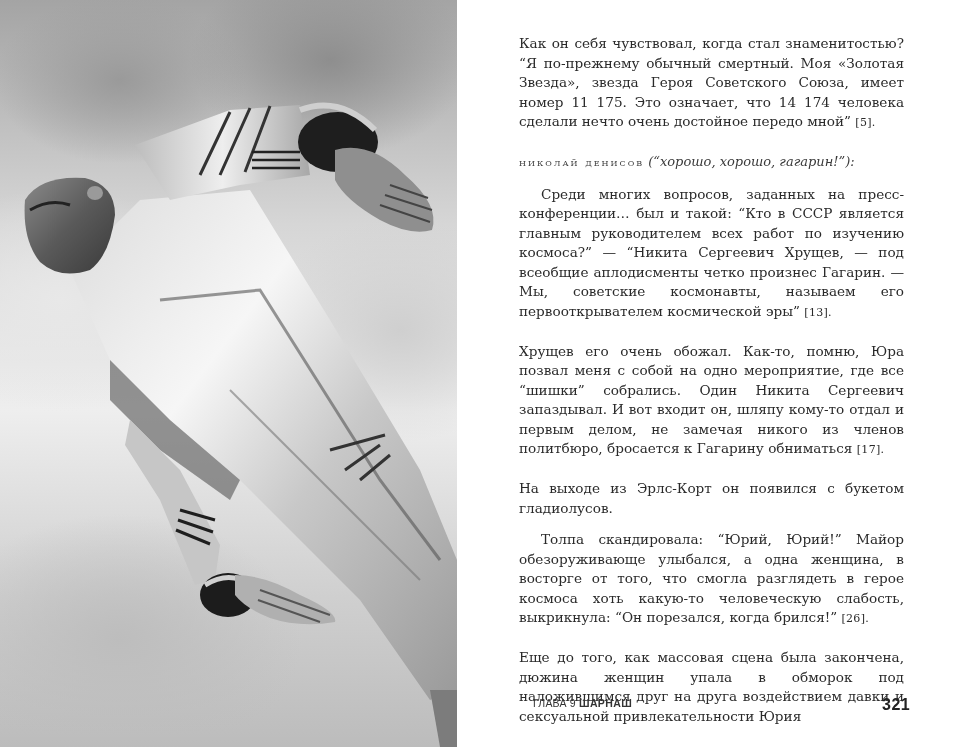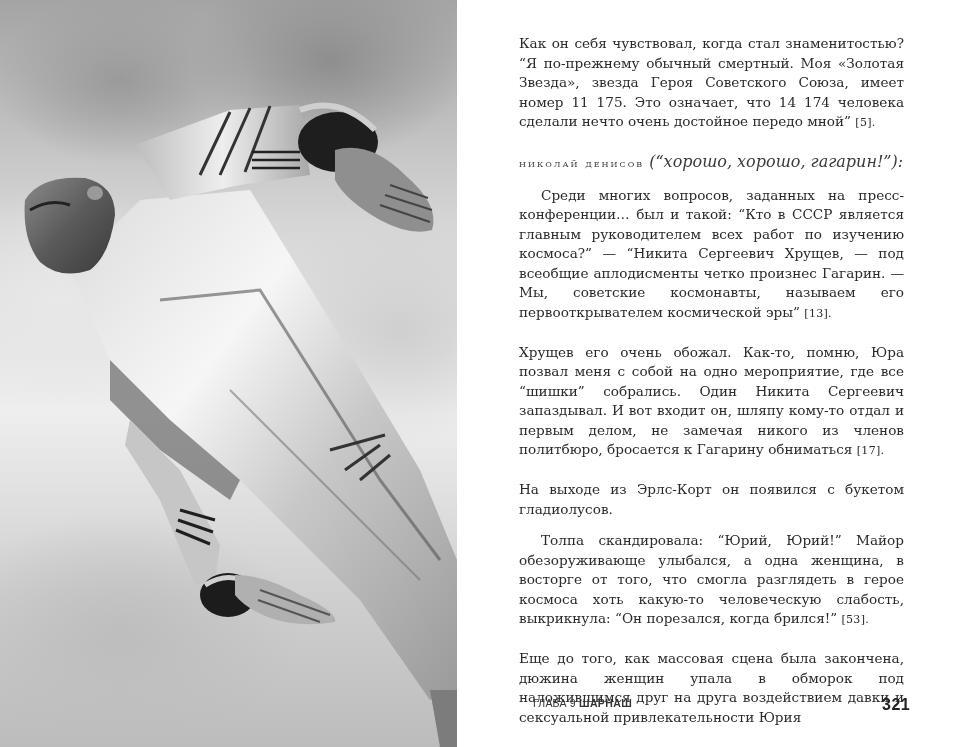--- a/index.html
+++ b/index.html
@@ -32,21 +32,21 @@
     text-align: justify; hyphens: manual;
   }
   .para { margin: 0 0 19.5px 0; }
   .para.tight { margin-bottom: 9px; }
   .indent { text-indent: 22px; margin-top: 12px; }
   .ref { font-size: 11px; letter-spacing: 0.3px; }
   .speaker {
     margin: 0; font-size: 12px; letter-spacing: 2px; text-transform: lowercase;
     font-variant: small-caps; color: #3a3a3a;
   }
-  .speaker-note { font-style: italic; letter-spacing: 0; font-size: 16px; font-variant: normal; }
+  .speaker-note { font-style: italic; letter-spacing: 0; font-size: 13px; font-variant: normal; }
 
   
   .footer-chapter {
     position: absolute; left: 533px; top: 697px;
     font-family: "Liberation Sans", "DejaVu Sans", sans-serif;
     font-size: 10.5px; color: #333; letter-spacing: 0.2px;
   }
   .footer-chapter .title { font-weight: bold; letter-spacing: 0.4px; }
   .page-number {
     position: absolute; left: 882px; top: 696px;
@@ -129,21 +129,21 @@
     </p>
 
     <p class="para">
       <span>Хрущев его очень обожал. Как-то, помню, Юра позвал меня с собой на одно мероприятие, где все “шишки” собрались. Один Никита Сергеевич запаздывал. И вот входит он, шляпу кому-то отдал и первым делом, не замечая никого из членов политбюро, бросается к Гагарину обниматься </span><span class="ref">[17].</span>
     </p>
 
     <p class="para tight">
       <span>На выходе из Эрлс-Корт он появился с букетом гладиолусов.</span>
     </p>
     <p class="para indent">
-      <span>Толпа скандировала: “Юрий, Юрий!” Майор обезоруживающе улыбался, а одна женщина, в восторге от того, что смогла разглядеть в герое космоса хоть какую-то человеческую слабость, выкрикнула: “Он порезался, когда брился!” </span><span class="ref">[53].</span>
+      <span>Толпа скандировала: “Юрий, Юрий!” Майор обезоруживающе улыбался, а одна женщина, в восторге от того, что смогла разглядеть в герое космоса хоть какую-то человеческую слабость, выкрикнула: “Он порезался, когда брился!” </span><span class="ref">[26].</span>
     </p>
 
     <p class="para">
       <span>Еще до того, как массовая сцена была закончена, дюжина женщин упала в обморок под наложившимся друг на друга воздействием давки и сексуальной привлекательности Юрия </span>
     </p>
   </div>
 
   <div class="footer-chapter">
     <span>ГЛАВА 9 </span><span class="title">ШАРНАШ</span>
   </div>

